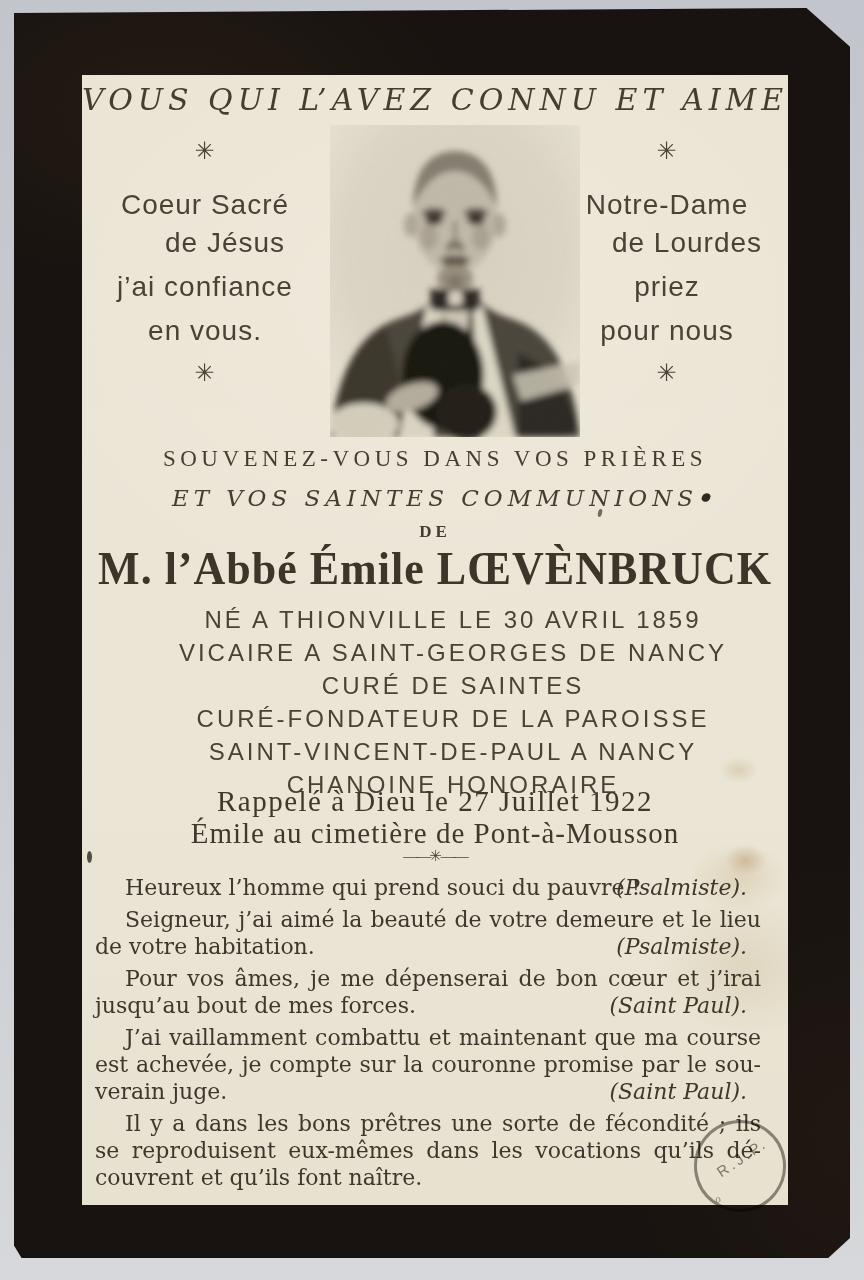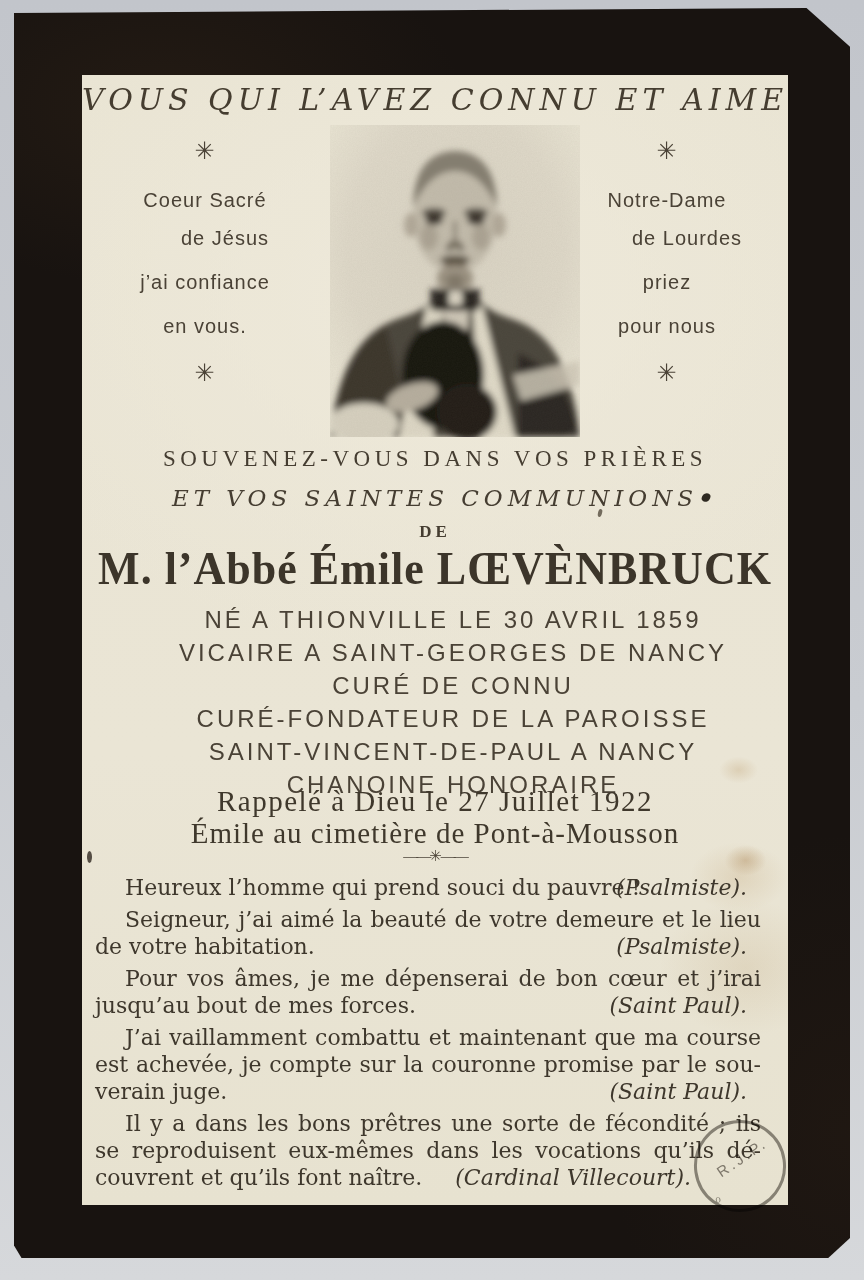--- a/index.html
+++ b/index.html
@@ -34,21 +34,21 @@
   
   .top-title{
     top:7px;font-family:"DejaVu Serif",serif;font-style:italic;
     font-size:30px;letter-spacing:5px;color:#453d30;white-space:nowrap;
   }
   
   .inv-col{position:absolute;top:0;width:246px;text-align:center;
     font-family:"Liberation Sans",sans-serif;color:#4a4236;}
   .inv-left{left:0;}
   .inv-right{left:462px;}
-  .inv-item{position:absolute;width:100%;left:0;font-size:20px;letter-spacing:1px;}
+  .inv-item{position:absolute;width:100%;left:0;font-size:28px;letter-spacing:1px;}
   .inv-star{font-size:24px;color:#4a4236;}
   .iv0{top:62px;} .iv1{top:114px;} .iv2{top:152px;margin-left:20px;} .iv3{top:196px;} .iv4{top:240px;} .iv5{top:284px;}
   
   .photo{
     position:absolute;left:248px;top:50px;width:250px;height:312px;
     -webkit-mask-image:radial-gradient(ellipse 120% 112% at 50% 48%, #000 58%, transparent 94%);
     mask-image:radial-gradient(ellipse 120% 112% at 50% 48%, #000 58%, transparent 94%);
   }
   
   .remember1{top:371px;font-family:Liberation Serif, serif;font-size:23px;
@@ -190,21 +190,21 @@
     <div class="center remember2">ET VOS SAINTES COMMUNIONS</div>
     <div class="center remember3">DE</div>
     <div class="speck-a"></div>
     <div class="speck-b"></div>
 
     <div class="center name">M. l’Abbé Émile LŒVÈNBRUCK</div>
 
     <div class="titles">
       <div class="title-line">NÉ A THIONVILLE LE 30 AVRIL 1859</div>
       <div class="title-line">VICAIRE A SAINT-GEORGES DE NANCY</div>
-      <div class="title-line">CURÉ DE CONNU</div>
+      <div class="title-line">CURÉ DE SAINTES</div>
       <div class="title-line">CURÉ-FONDATEUR DE LA PAROISSE</div>
       <div class="title-line">SAINT-VINCENT-DE-PAUL A NANCY</div>
       <div class="title-line">CHANOINE HONORAIRE</div>
     </div>
 
     <div class="center death1">Rappelé à Dieu le 27 Juillet 1922</div>
     <div class="center death2">Émile au cimetière de Pont-à-Mousson</div>
 
     <div class="center divider"><span class="dash">——</span><span>✳</span><span class="dash">——</span></div>
 
@@ -221,21 +221,21 @@
           <div class="q-line"><span>jusqu’au bout de mes forces.</span><span class="q-attr">(Saint Paul).</span></div>
         </div>
         <div class="quote">
           <div class="q-line q-first jl"><span>J’ai vaillamment combattu et maintenant que ma course</span></div>
           <div class="q-line jl"><span>est achevée, je compte sur la couronne promise par le sou-</span></div>
           <div class="q-line"><span>verain juge.</span><span class="q-attr">(Saint Paul).</span></div>
         </div>
         <div class="quote">
           <div class="q-line q-first jl"><span>Il y a dans les bons prêtres une sorte de fécondité ; ils</span></div>
           <div class="q-line jl"><span>se reproduisent eux-mêmes dans les vocations qu’ils dé-</span></div>
-          <div class="q-line"><span>couvrent et qu’ils font naître.</span><span class="q-attr">(Cardinal Villecourt).</span></div>
+          <div class="q-line"><span>couvrent et qu’ils font naître.</span></div>
         </div>
       </div>
 
     <div class="speck-c"></div>
   </div>
 
   <div class="stamp">
     <div class="stamp-text">R.J.P.</div>
     <div class="stamp-dot">o</div>
   </div>

